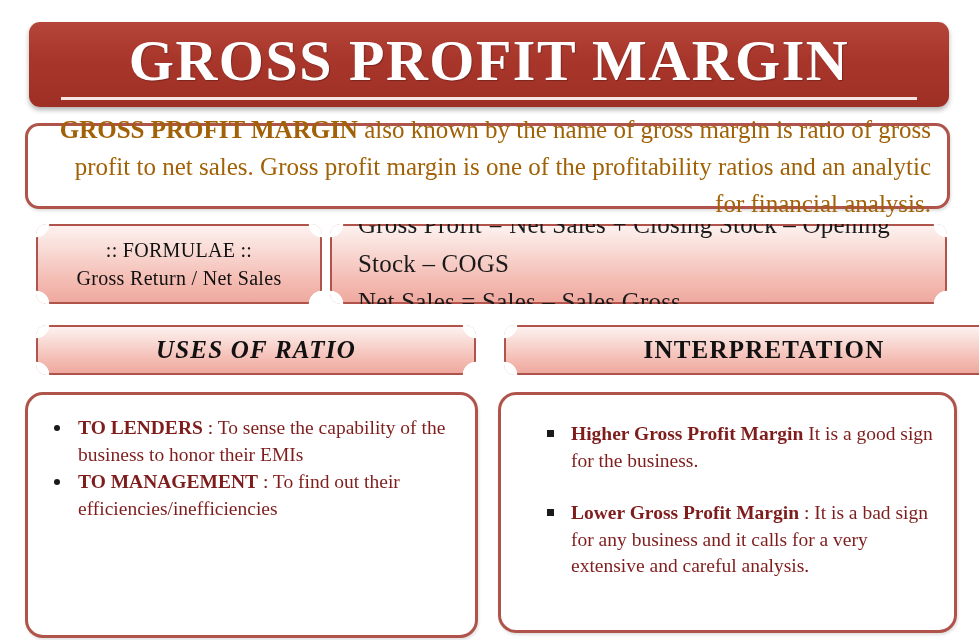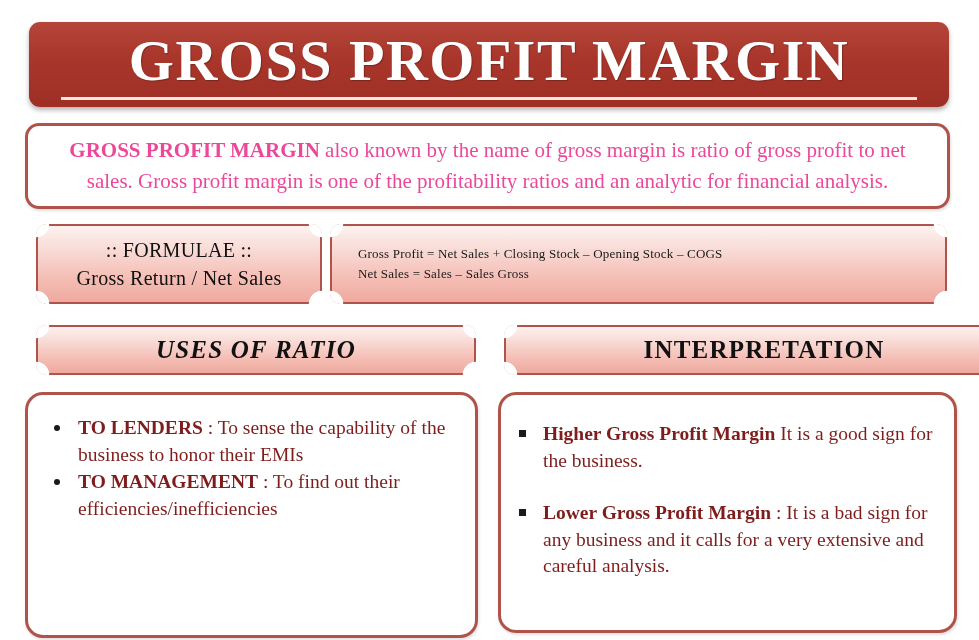--- a/index.html
+++ b/index.html
@@ -63,24 +63,24 @@
     border-radius: 14px;
     background: #ffffff;
     box-sizing: border-box;
     box-shadow: 1px 2px 3px rgba(0,0,0,0.13);
     display: flex;
     align-items: center;
     justify-content: center;
     padding: 0 16px;
   }
   .desc-text {
-    font-size: 21px;
+    font-size: 25px;
     line-height: 1.48;
-    text-align: center;
-    color: #ec4899;
+    text-align: right;
+    color: #a16207;
   }
   .desc-text b {
     font-weight: bold;
   }
 
   
   .plaque {
     position: absolute;
     box-sizing: border-box;
     background:
@@ -125,21 +125,21 @@
   
   #formula-eq-box {
     left: 330px;
     top: 224px;
     width: 617px;
     height: 80px;
     align-items: flex-start;
     padding-left: 26px;
   }
   .formula-eq-line {
-    font-size: 13px;
+    font-size: 25px;
     line-height: 1.55;
     text-align: left;
     color: #1a1a1a;
     letter-spacing: 0.2px;
   }
 
   
   #header-uses {
     left: 36px;
     top: 325px;
@@ -179,21 +179,21 @@
     top: 392px;
     width: 453px;
     height: 246px;
     padding: 20px 14px 10px 12px;
   }
   #content-interpretation {
     left: 498px;
     top: 392px;
     width: 459px;
     height: 241px;
-    padding: 26px 18px 10px 4px;
+    padding: 26px 18px 10px 32px;
   }
 
   ul.bullets {
     list-style: none;
     margin: 0;
     padding: 0;
   }
   ul.bullets li {
     position: relative;
     padding-left: 38px;

